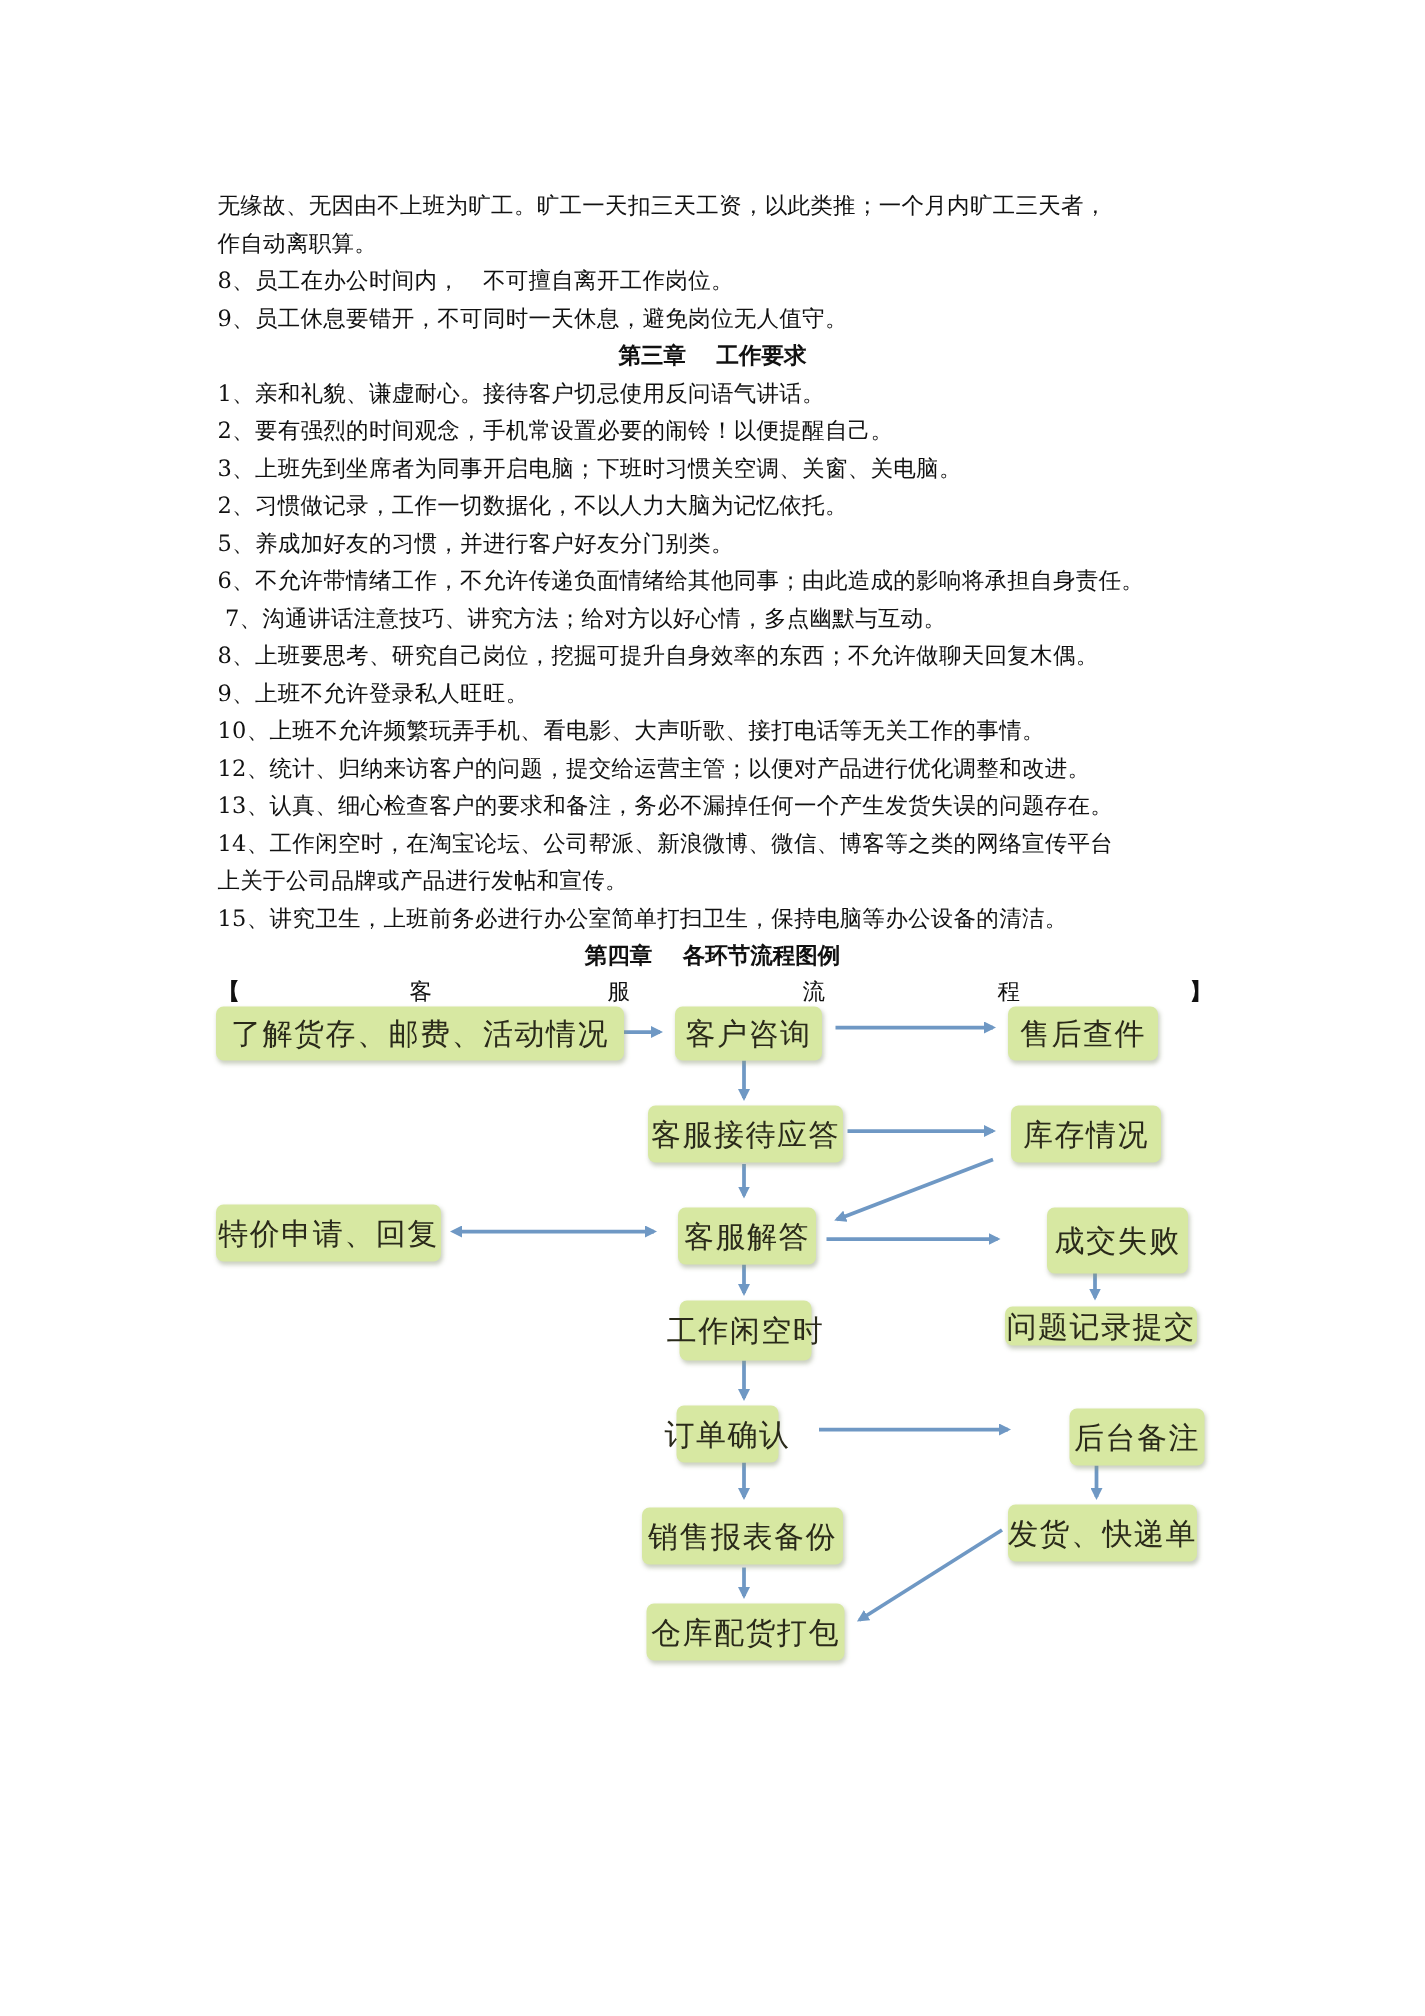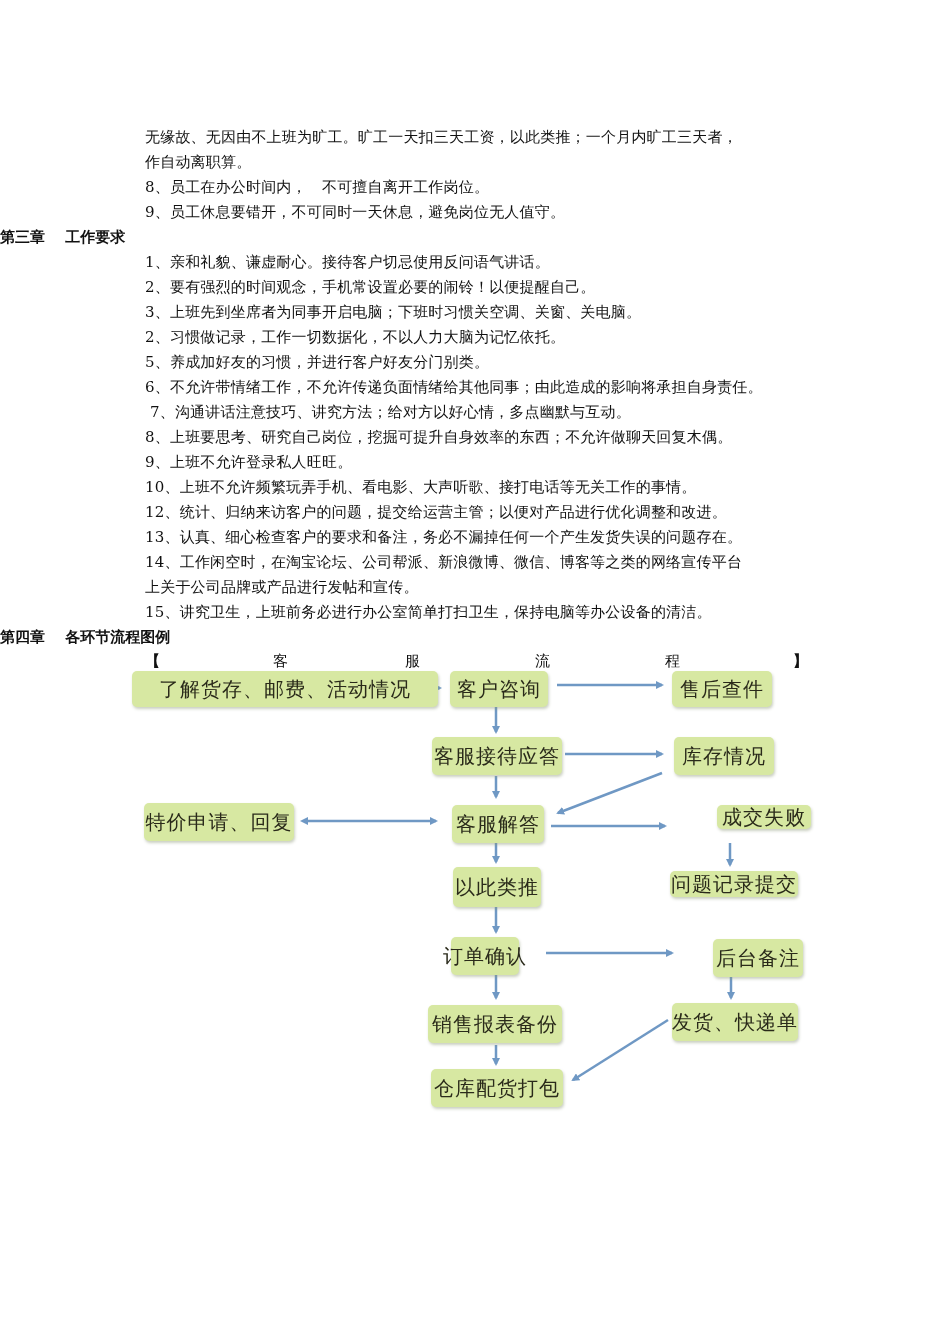--- a/index.html
+++ b/index.html
@@ -1,20 +1,20 @@
 <!DOCTYPE html>
 <html><head>
   <meta charset="utf-8">
   <style>
     html, body { margin: 0; padding: 0; background: #ffffff; }
     body { width: 950px; height: 1344px; position: relative; overflow: hidden;
            font-family: "DejaVu Serif", "Liberation Serif", serif; color: #111; }
     .page { position: absolute; left: 0; top: 0; width: 950px; height: 1344px; }
     .line { position: absolute; left: 145px; font-size: 15px; line-height: 20px; white-space: nowrap; letter-spacing: 0.2px; }
-    .heading { position: absolute; left: 0; width: 950px; font-size: 15px; font-weight: bold; line-height: 20px; }
+    .heading { position: absolute; left: 0; width: 950px; text-align: center; font-size: 15px; font-weight: bold; line-height: 20px; }
     .bracket-row { position: absolute; left: 145px; width: 660px; top: 651px; height: 20px; font-size: 15px; line-height: 20px; }
     .bracket-row span { position: absolute; top: 0; }
     .box { position: absolute; background: #d7e8a2; border-radius: 5px;
            box-shadow: 1px 2px 3px rgba(140,150,120,0.45);
            font-family: "DejaVu Sans", "Liberation Sans", sans-serif; font-size: 20px; color: #2a2a1a;
            display: flex; align-items: center; justify-content: center; white-space: nowrap; letter-spacing: 1px; }
     svg.arrows { position: absolute; left: 0; top: 0; width: 950px; height: 1344px; pointer-events: none; }
   </style>
 </head>
 <body>
@@ -75,32 +75,32 @@
       <line x1="730" y1="843" x2="730" y2="865" marker-end="url(#ah)"></line>
       <line x1="496" y1="907" x2="496" y2="932" marker-end="url(#ah)"></line>
       <line x1="546" y1="953" x2="672" y2="953" marker-end="url(#ah)"></line>
       <line x1="496" y1="975" x2="496" y2="998" marker-end="url(#ah)"></line>
       <line x1="731" y1="977" x2="731" y2="998" marker-end="url(#ah)"></line>
       <line x1="496" y1="1045" x2="496" y2="1064" marker-end="url(#ah)"></line>
       <line x1="668" y1="1020" x2="573" y2="1080" marker-end="url(#ah)"></line>
     </g>
   </svg>
 
-  <div class="box" style="left:132px; top:671px; width:306px; height:36px">了解货存、邮费、活动情况</div>
+  <div class="box" style="left:144px; top:671px; width:272px; height:36px">了解货存、邮费、活动情况</div>
   <div class="box" style="left:450px; top:671px; width:98px; height:36px">客户咨询</div>
   <div class="box" style="left:672px; top:671px; width:100px; height:36px">售后查件</div>
 
   <div class="box" style="left:432px; top:737px; width:130px; height:38px">客服接待应答</div>
   <div class="box" style="left:674px; top:737px; width:100px; height:38px">库存情况</div>
 
   <div class="box" style="left:144px; top:803px; width:150px; height:38px">特价申请、回复</div>
   <div class="box" style="left:452px; top:805px; width:92px; height:38px">客服解答</div>
-  <div class="box" style="left:717px; top:805px; width:94px; height:24px">成交失败</div>
+  <div class="box" style="left:698px; top:805px; width:94px; height:44px">成交失败</div>
 
-  <div class="box" style="left:453px; top:867px; width:88px; height:40px">以此类推</div>
+  <div class="box" style="left:453px; top:867px; width:88px; height:40px">工作闲空时</div>
   <div class="box" style="left:670px; top:871px; width:128px; height:26px">问题记录提交</div>
 
   <div class="box" style="left:451px; top:937px; width:68px; height:38px">订单确认</div>
   <div class="box" style="left:713px; top:939px; width:90px; height:38px">后台备注</div>
 
   <div class="box" style="left:428px; top:1005px; width:134px; height:38px">销售报表备份</div>
   <div class="box" style="left:672px; top:1003px; width:126px; height:38px">发货、快递单</div>
 
   <div class="box" style="left:431px; top:1069px; width:132px; height:38px">仓库配货打包</div>
 </div>

